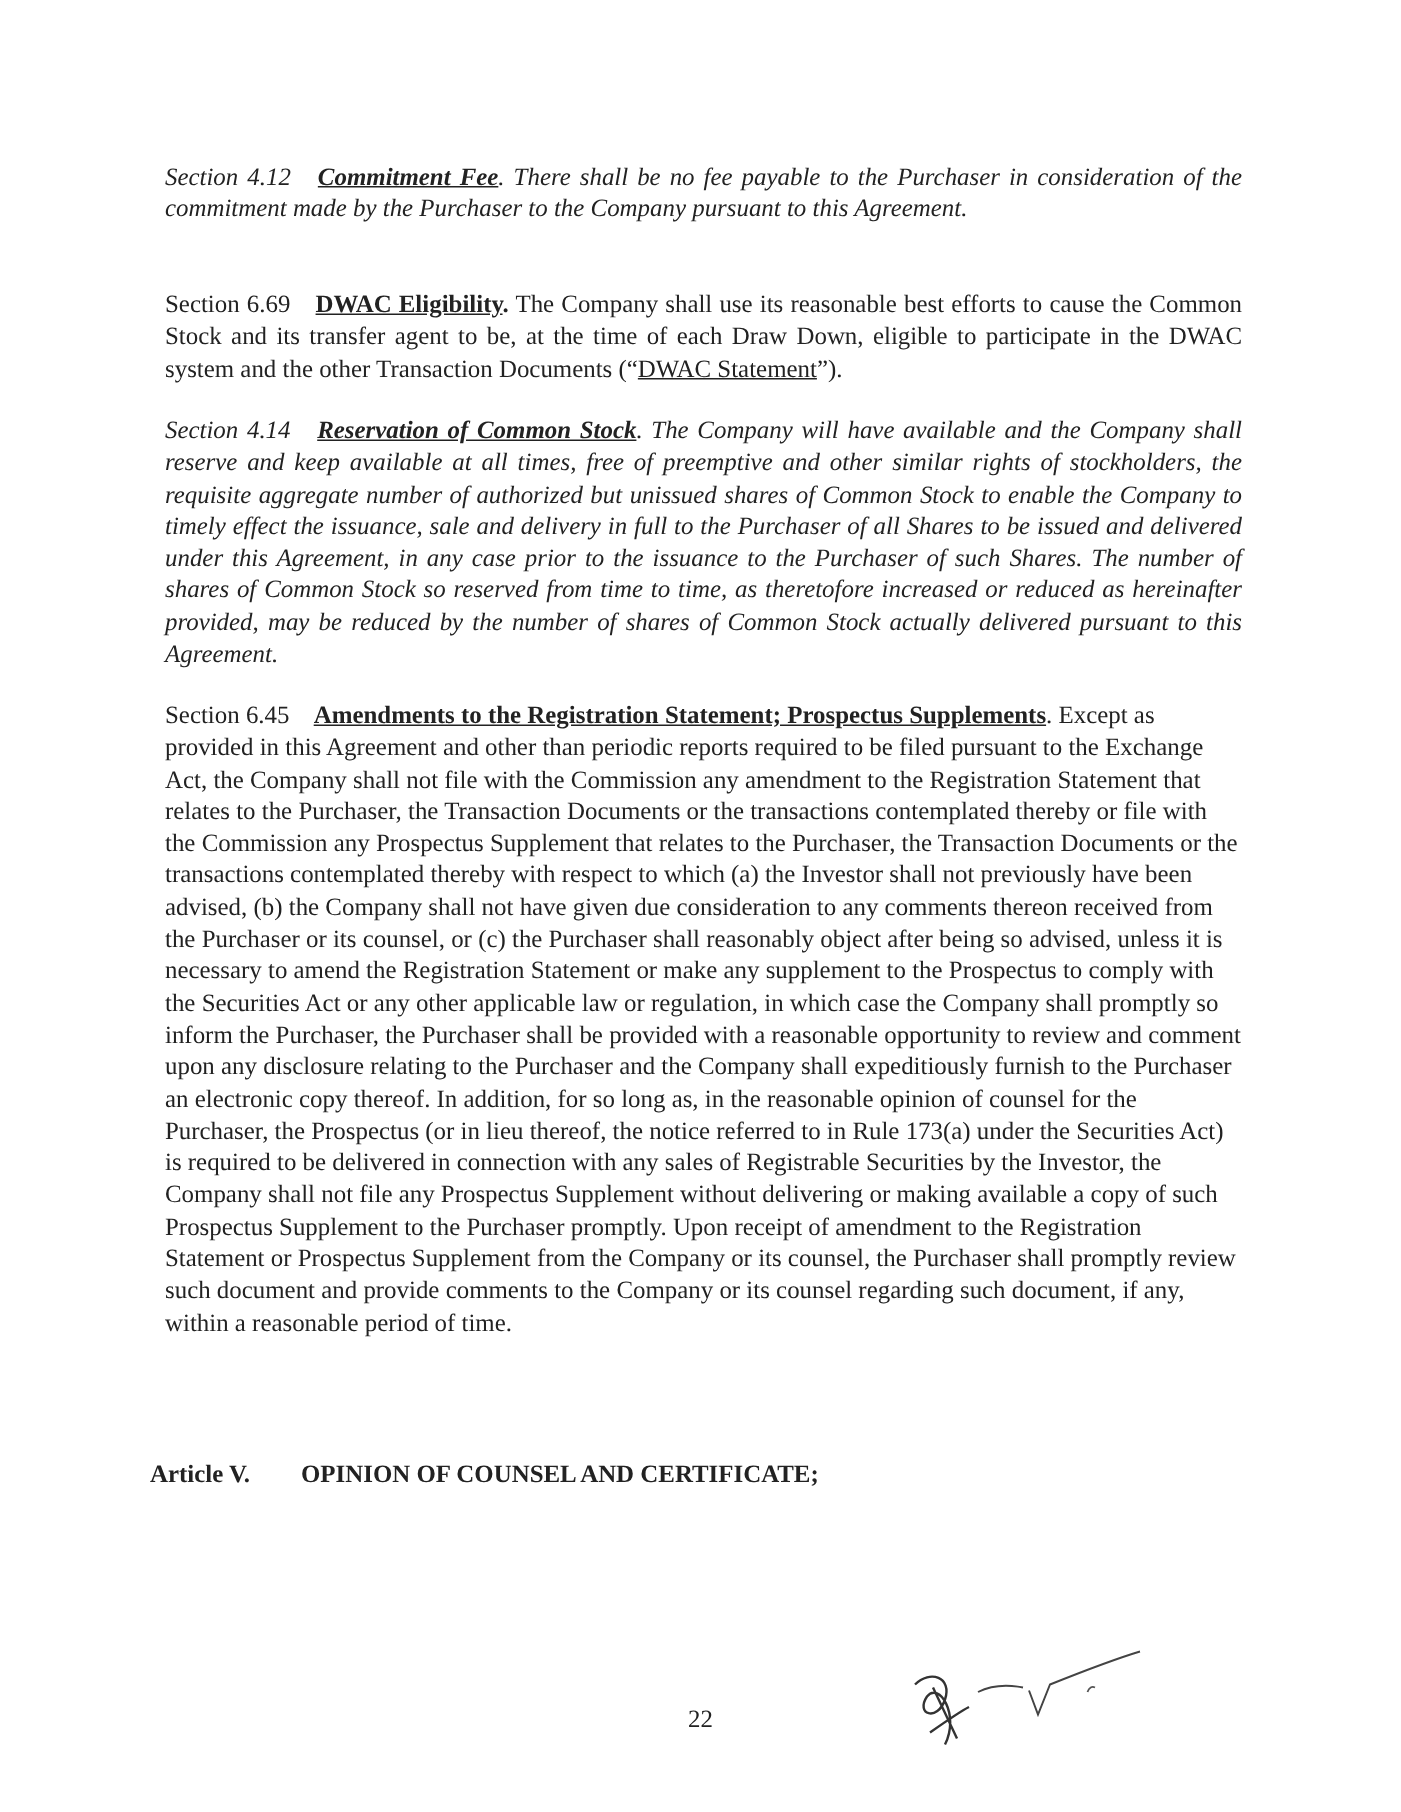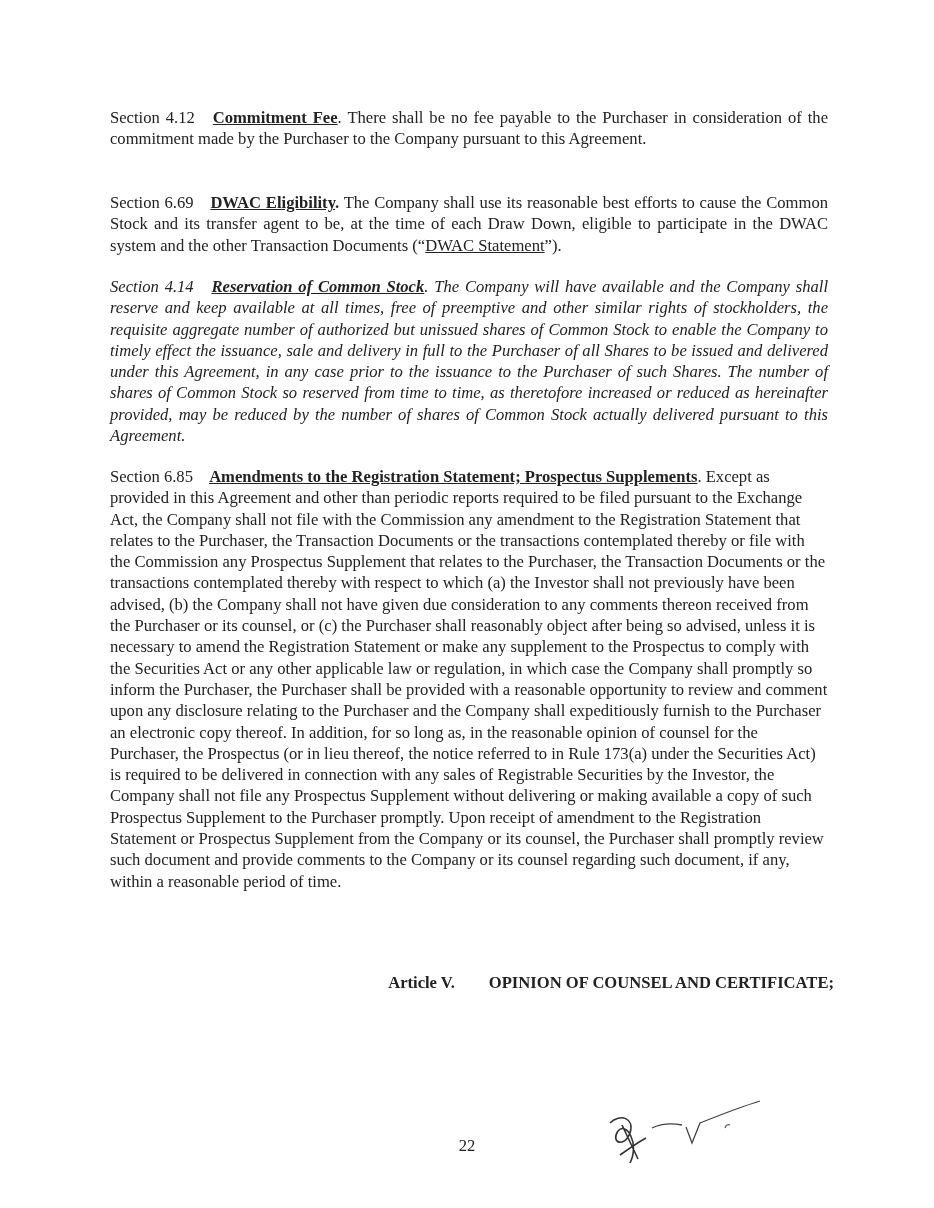--- a/index.html
+++ b/index.html
@@ -11,51 +11,51 @@
   .para {
     position: absolute; left: 110px; width: 718px;
     font-size: 16.6px; line-height: 21.3px; margin: 0;
   }
   .para.just { text-align: justify; }
   .sec-num { margin-right: 12px; }
   .heading { font-weight: bold; text-decoration: underline; }
   .u { text-decoration: underline; }
   .article {
     position: absolute; left: 100px; width: 734px; top: 972px;
-    text-align: right; font-weight: bold; font-size: 16.6px; line-height: 22px;
+    text-align: left; font-weight: bold; font-size: 16.6px; line-height: 22px;
   }
   .article .art-num { margin-right: 34px; }
   .page-num {
     position: absolute; left: 447px; top: 1136px; width: 40px; text-align: center;
     font-size: 16.6px;
   }
   .signature { position: absolute; left: 600px; top: 1093px; width: 170px; height: 80px; }
 </style>
 </head>
 <body>
 
 <div class="page">
 
-  <p class="para just" style="top:107px;">
+  <p class="para just" style="top:107px;font-style:italic;">
     <span class="sec-num">Section 4.12</span>
     <span class="heading">Commitment Fee</span><span>.</span><span> There shall be no fee payable to the Purchaser in consideration of the commitment made by the Purchaser to the Company pursuant to this Agreement.</span>
   </p>
 
   <p class="para just" style="top:192px;">
     <span class="sec-num">Section 6.69</span>
     <span class="heading">DWAC Eligibility</span><span style="font-weight:bold">.</span><span>  The Company shall use its reasonable best efforts to cause the Common Stock and its transfer agent to be, at the time of each Draw Down, eligible to participate in the DWAC system and the other Transaction Documents (“</span><span class="u">DWAC Statement</span><span>”).</span>
   </p>
 
   <p class="para just" style="top:276px;font-style:italic;">
     <span class="sec-num">Section 4.14</span>
     <span class="heading">Reservation of Common Stock</span><span>.</span><span> The Company will have available and the Company shall reserve and keep available at all times, free of preemptive and other similar rights of stockholders, the requisite aggregate number of authorized but unissued shares of Common Stock to enable the Company to timely effect the issuance, sale and delivery in full to the Purchaser of all Shares to be issued and delivered under this Agreement, in any case prior to the issuance to the Purchaser of such Shares. The number of shares of Common Stock so reserved from time to time, as theretofore increased or reduced as hereinafter provided, may be reduced by the number of shares of Common Stock actually delivered pursuant to this Agreement.</span>
   </p>
 
   <p class="para" style="top:466px;">
-    <span class="sec-num">Section 6.85</span>
+    <span class="sec-num">Section 6.45</span>
     <span class="heading">Amendments to the Registration Statement; Prospectus Supplements</span><span>.</span><span> Except as provided in this Agreement and other than periodic reports required to be filed pursuant to the Exchange Act, the Company shall not file with the Commission any amendment to the Registration Statement that relates to the Purchaser, the Transaction Documents or the transactions contemplated thereby or file with the Commission any Prospectus Supplement that relates to the Purchaser, the Transaction Documents or the transactions contemplated thereby with respect to which (a) the Investor shall not previously have been advised, (b) the Company shall not have given due consideration to any comments thereon received from the Purchaser or its counsel, or (c) the Purchaser shall reasonably object after being so advised, unless it is necessary to amend the Registration Statement or make any supplement to the Prospectus to comply with the Securities Act or any other applicable law or regulation, in which case the Company shall promptly so inform the Purchaser, the Purchaser shall be provided with a reasonable opportunity to review and comment upon any disclosure relating to the Purchaser and the Company shall expeditiously furnish to the Purchaser an electronic copy thereof. In addition, for so long as, in the reasonable opinion of counsel for the Purchaser, the Prospectus (or in lieu thereof, the notice referred to in Rule 173(a) under the Securities Act) is required to be delivered in connection with any sales of Registrable Securities by the Investor, the Company shall not file any Prospectus Supplement without delivering or making available a copy of such Prospectus Supplement to the Purchaser promptly. Upon receipt of amendment to the Registration Statement or Prospectus Supplement from the Company or its counsel, the Purchaser shall promptly review such document and provide comments to the Company or its counsel regarding such document, if any, within a reasonable period of time.</span>
   </p>
 
   <div class="article">
     <div>
       <span class="art-num">Article V.</span><span>OPINION OF COUNSEL AND CERTIFICATE;</span>
     </div>
   </div>
 
   <div class="page-num">22</div>

